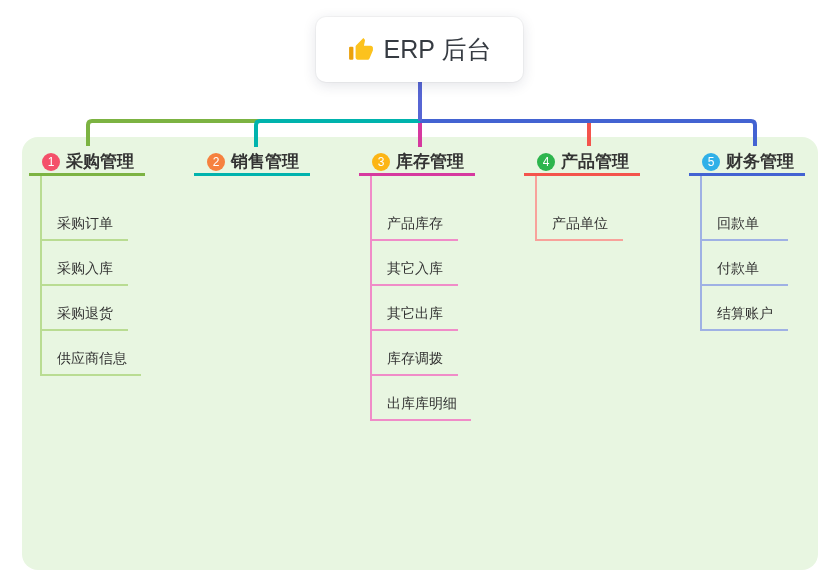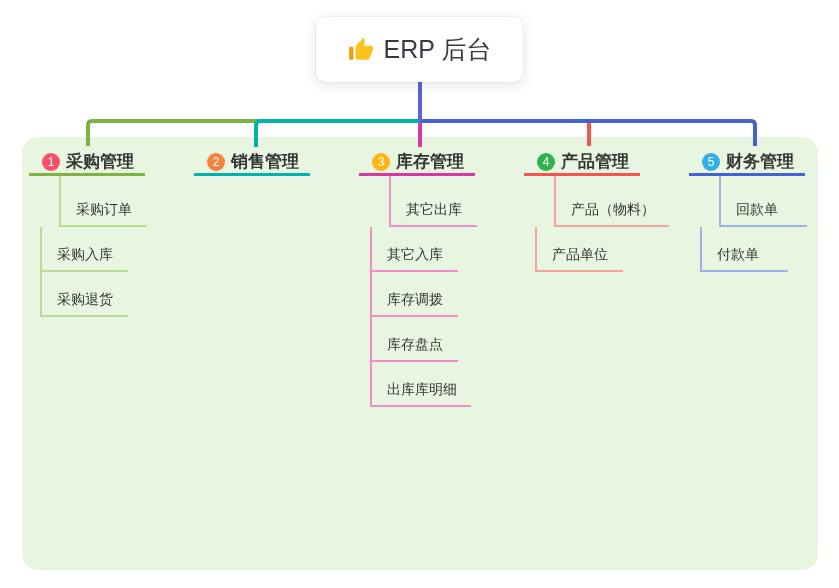--- a/index.html
+++ b/index.html
@@ -28,21 +28,21 @@
     font-size:12px;line-height:1;display:flex;align-items:center;justify-content:center;flex:none;
   }
   .bl{font-size:17px;color:#333;white-space:nowrap;font-weight:bold;}
   .kids{margin-left:11px;}
   .kid{
     min-width:88px;width:max-content;box-sizing:border-box;height:45px;
     border-left:2px solid var(--kline,#bbb);border-bottom:2px solid var(--kline,#bbb);
     display:flex;align-items:flex-end;padding:0 14px 6px 15px;
     font-size:14px;color:#333;white-space:nowrap;
   }
-  .kid:first-child{height:51px;margin-left:19px;}
+  .kid:first-child{height:65px;}
 </style>
 </head>
 <body>
 
 <div class="panel"></div>
 
 <svg class="connectors" width="839" height="588" viewBox="0 0 839 588" fill="none" stroke-width="4">
   <path d="M 420 119 V 147" stroke="#d6399f"></path>
   <path d="M 589 121 V 146" stroke="#f4544c"></path>
   <path d="M 260 121 H 92 Q 88 121 88 125 V 146" stroke="#7cb342"></path>
@@ -61,57 +61,58 @@
 
 <div class="col" style="left: 29px; --badge: #f4506a; --line: #7cb342; --kline: #b9dc92;">
   <div class="bh">
     <span class="badge">1</span>
     <span class="bl">采购管理</span>
   </div>
   <div class="kids">
     <div class="kid">采购订单</div>
     <div class="kid">采购入库</div>
     <div class="kid">采购退货</div>
+    <div class="kid">供应商信息</div>
   </div>
 </div>
 
 <div class="col" style="left: 194px; --badge: #f6813f; --line: #00b3ad; --kline: #82d4ce;">
   <div class="bh">
     <span class="badge">2</span>
     <span class="bl">销售管理</span>
   </div>
 </div>
 
 <div class="col" style="left: 359px; --badge: #fcb515; --line: #d6399f; --kline: #f08cc8;">
   <div class="bh">
     <span class="badge">3</span>
     <span class="bl">库存管理</span>
   </div>
   <div class="kids">
+    <div class="kid">产品库存</div>
+    <div class="kid">其它入库</div>
     <div class="kid">其它出库</div>
-    <div class="kid">其它入库</div>
     <div class="kid">库存调拨</div>
-    <div class="kid">库存盘点</div>
     <div class="kid">出库库明细</div>
   </div>
 </div>
 
 <div class="col" style="left: 524px; --badge: #2db54d; --line: #f4544c; --kline: #f8a29b;">
   <div class="bh">
     <span class="badge">4</span>
     <span class="bl">产品管理</span>
   </div>
   <div class="kids">
-    <div class="kid">产品（物料）</div>
     <div class="kid">产品单位</div>
   </div>
 </div>
 
 <div class="col" style="left: 689px; --badge: #2fb0e8; --line: #4363d2; --kline: #9fb1e4;">
   <div class="bh">
     <span class="badge">5</span>
     <span class="bl">财务管理</span>
   </div>
   <div class="kids">
     <div class="kid">回款单</div>
     <div class="kid">付款单</div>
+    <div class="kid">结算账户</div>
   </div>
 </div>
 
 </body></html>

